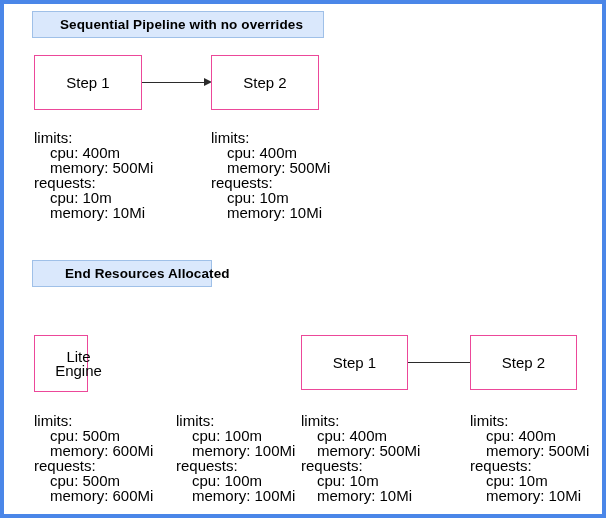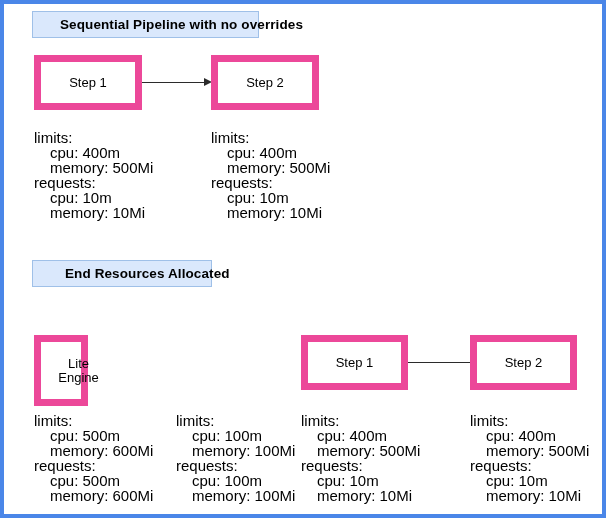--- a/index.html
+++ b/index.html
@@ -38,43 +38,43 @@
     font-weight: bold;
     font-size: 13.5px;
     line-height: 25px;
     letter-spacing: 0.1px;
     padding-left: 6px;
     white-space: nowrap;
   }
   #badge-sequential {
     left: 28px;
     top: 7px;
-    width: 227px;
+    width: 292px;
     height: 27px;
     padding-left: 27px;
   }
   #badge-end-resources {
     left: 28px;
     top: 256px;
     width: 180px;
     height: 27px;
     padding-left: 32px;
   }
 
   
   .node {
     position: absolute;
     box-sizing: border-box;
     background: #ffffff;
-    border: 7px solid #ec4899;
+    border: 1px solid #ec4899;
     display: flex;
     align-items: center;
     justify-content: center;
     text-align: center;
-    font-size: 13px;
+    font-size: 15px;
     color: #000000;
     line-height: 14px;
   }
   .node .node-label {
     display: block;
     white-space: pre-line;
   }
 
   
   .arrow {
@@ -148,21 +148,21 @@
       <span class="grp">limits:</span>
       <span class="kv">cpu: 400m</span>
       <span class="kv">memory: 500Mi</span>
       <span class="grp">requests:</span>
       <span class="kv">cpu: 10m</span>
       <span class="kv">memory: 10Mi</span>
     </div>
 
     <div class="badge" id="badge-end-resources">End Resources Allocated</div>
 
-    <div class="node" id="s2-lite" style="left:30px; top:331px; width:54px; height:71px;padding-left:35px;">
+    <div class="node" id="s2-lite" style="left:30px; top:331px; width:54px; height:57px;padding-left:35px;">
       <span class="node-label">Lite
 Engine</span>
     </div>
 
 
     <div class="node" id="s2-step1" style="left:297px; top:331px; width:107px; height:55px;">
       <span class="node-label">Step 1</span>
     </div>
 
     <div class="arrow" id="s2-arrow1" style="left:404px; top:354px; width:70px;">

